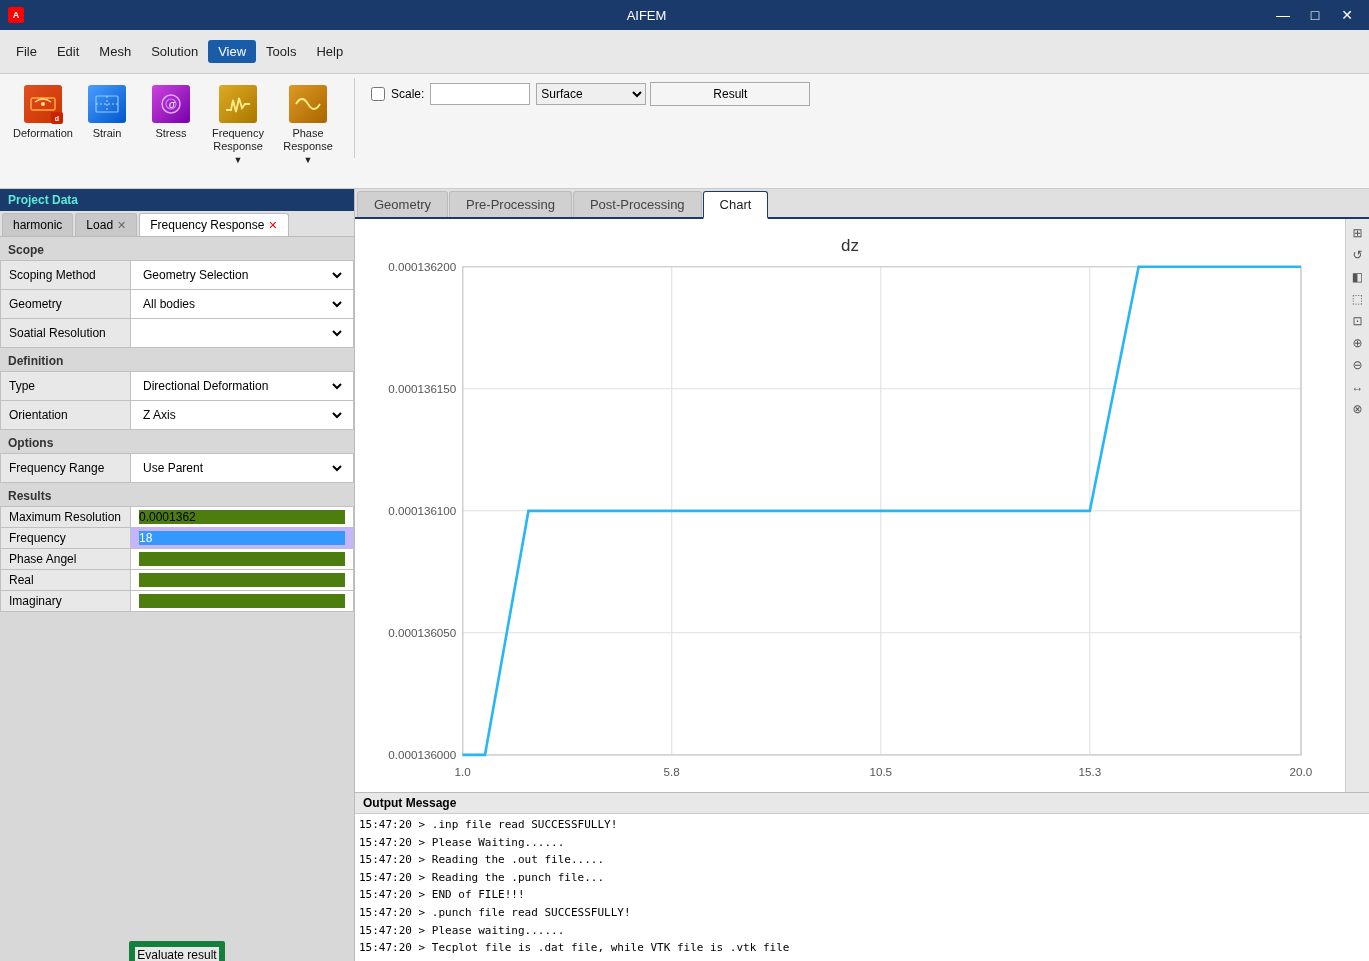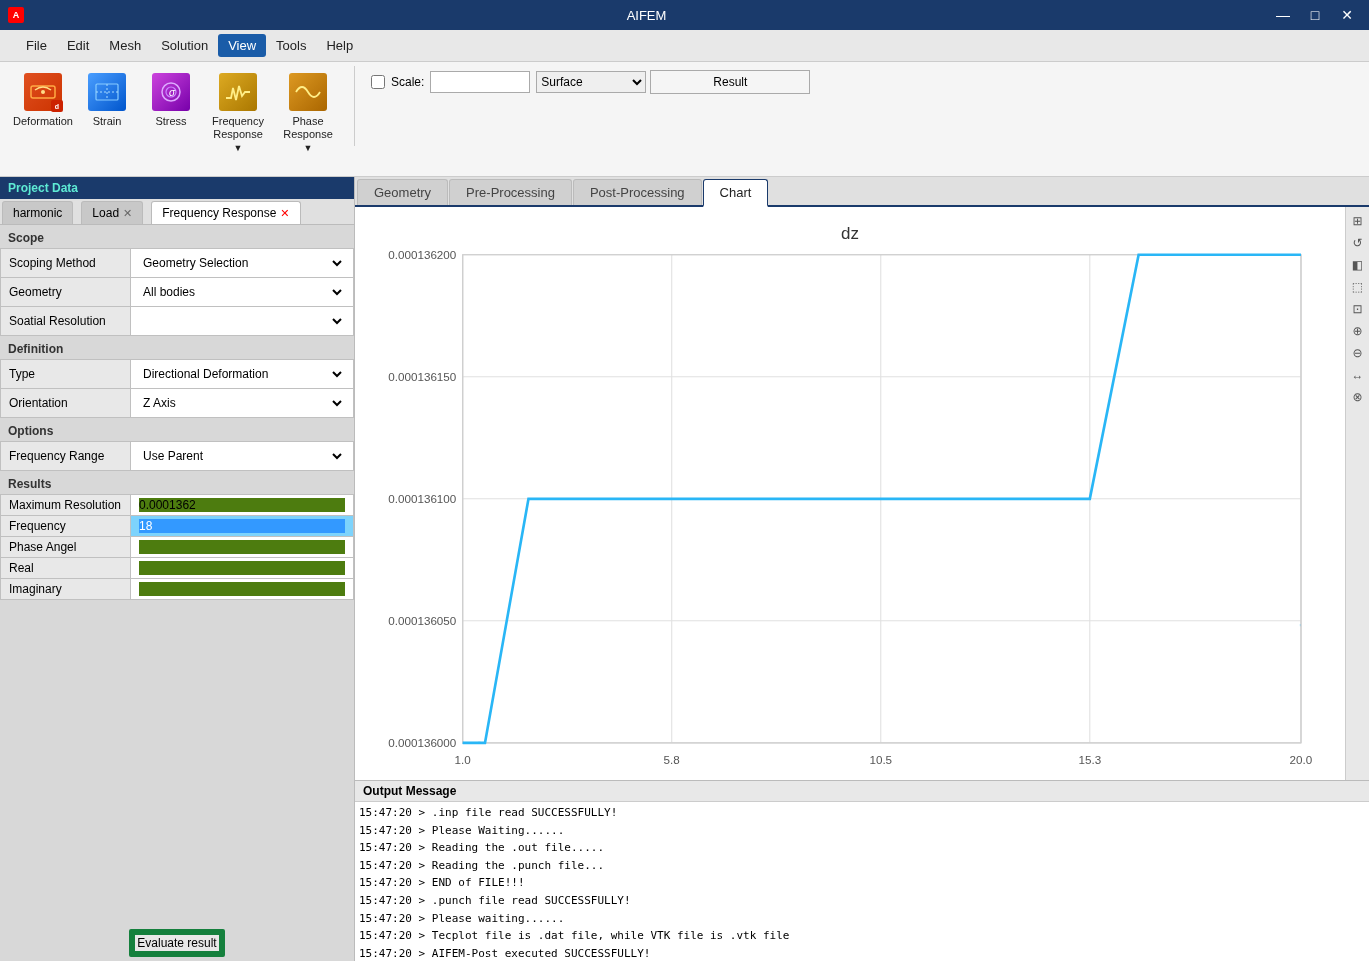--- a/index.html
+++ b/index.html
@@ -15,24 +15,24 @@
       padding: 0 8px;
       color: white;
     }
     #titlebar .title { flex: 1; text-align: center; font-size: 13px; }
     #titlebar .win-controls { display: flex; gap: 4px; }
     #titlebar .win-btn { width: 28px; height: 20px; background: transparent; border: none; color: white; cursor: pointer; font-size: 14px; display: flex; align-items: center; justify-content: center; }
 
     
     #menubar {
       background: #e8e8e8;
-      height: 32px;
+      height: 44px;
       display: flex;
       align-items: center;
-      padding: 0 16px;
+      padding: 0 6px;
       border-bottom: 1px solid #ccc;
     }
     .menu-item {
       padding: 4px 10px;
       cursor: pointer;
       font-size: 13px;
       color: #222;
       border-radius: 3px;
     }
     .menu-item.active { background: #1a5ca8; color: white; }
@@ -111,21 +111,21 @@
       background: #1a3a6b;
       color: #5eead4;
       padding: 4px 8px;
       font-size: 12px;
       font-weight: bold;
     }
     #tabs-row {
       display: flex;
       background: #e0e0e0;
       border-bottom: 1px solid #bbb;
-      gap: 8px;
+      gap: 2px;
       padding: 2px 2px 0;
     }
     .panel-tab {
       padding: 4px 10px;
       font-size: 12px;
       cursor: pointer;
       background: #c8c8c8;
       border: 1px solid #bbb;
       border-bottom: none;
       border-radius: 3px 3px 0 0;
@@ -484,21 +484,21 @@
       <table class="prop-table">
         <tbody>
             <tr>
           <td>Maximum Resolution</td>
           <td>
             <input class="prop-input" value="0.0001362" readonly="" style="">
           </td>
         </tr>
         <tr>
           <td>Frequency</td>
-          <td style="background:#7dd3fc;">
+          <td style="background:#c4b5fd;">
             <input class="prop-input highlighted" value="18" style="">
           </td>
         </tr>
         <tr>
           <td>Phase Angel</td>
           <td>
             <input class="prop-input" value="" style="">
           </td>
         </tr>
         <tr>

